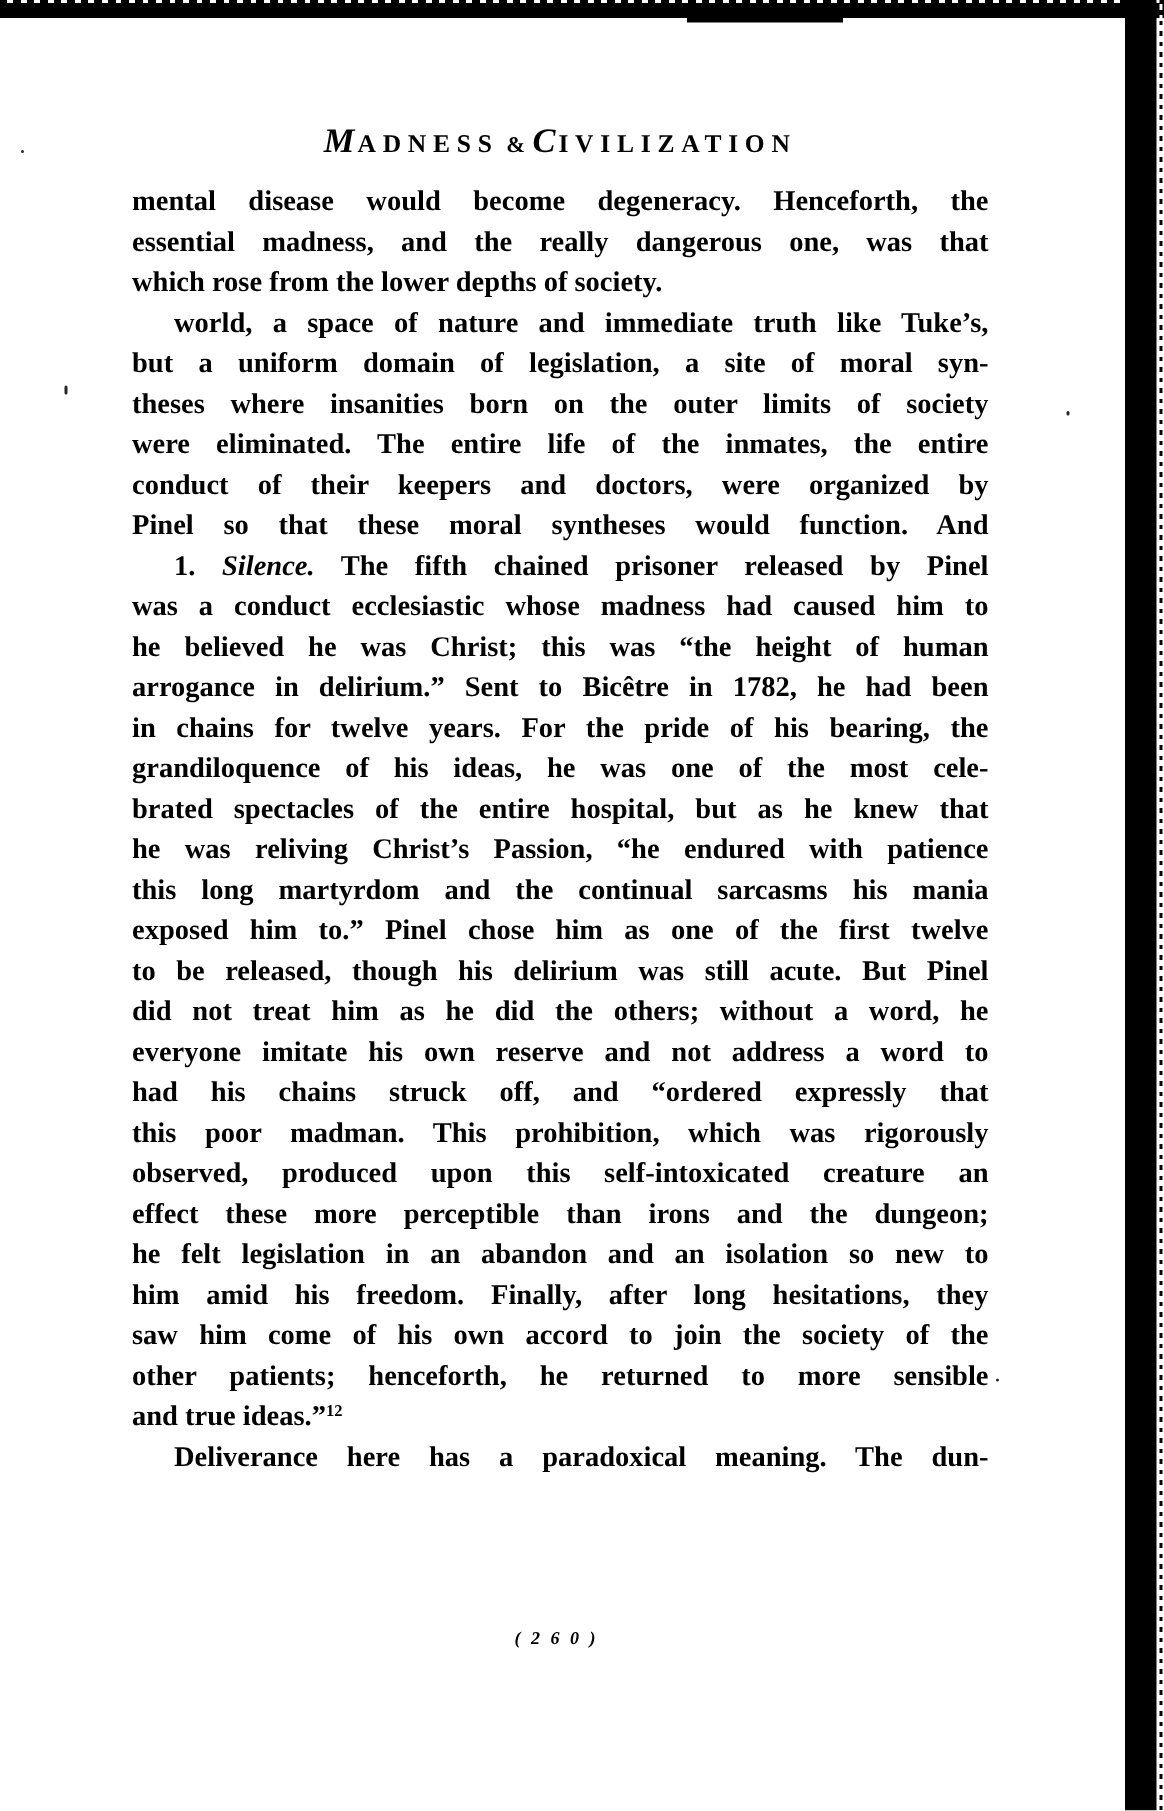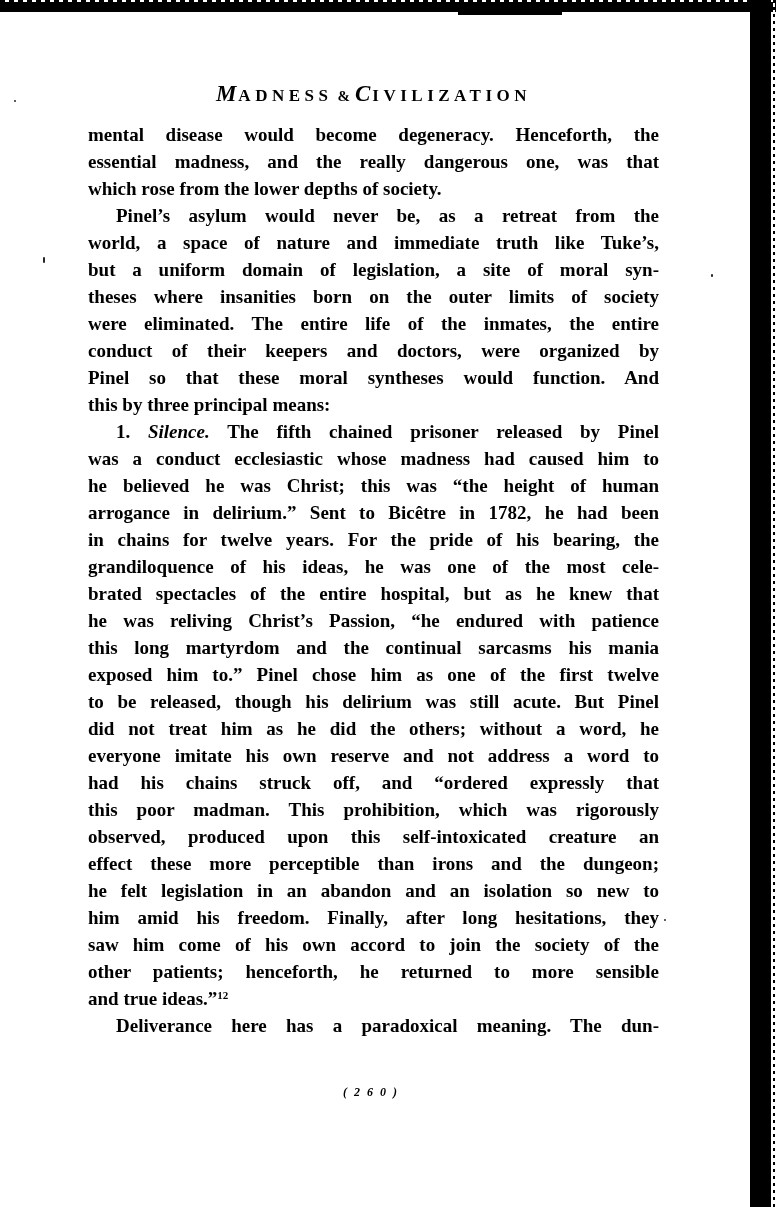--- a/index.html
+++ b/index.html
@@ -96,28 +96,26 @@
     <span class="hdr-init">M</span><span class="hdr-caps">ADNESS</span><span class="hdr-amp">&amp;</span><span class="hdr-init">C</span><span class="hdr-caps">IVILIZATION</span>
   </div>
 
   <div class="page-body">
       <div class="para">
         <div class="line"><span>mental disease would become degeneracy. Henceforth, the</span></div>
         <div class="line"><span>essential madness, and the really dangerous one, was that</span></div>
         <div class="line endline"><span>which rose from the lower depths of society.</span></div>
       </div>
       <div class="para indent">
-        <div class="line"><span>Pinel’s asylum would never be, as a retreat from the</span></div>
         <div class="line"><span>world, a space of nature and immediate truth like Tuke’s,</span></div>
         <div class="line"><span>but a uniform domain of legislation, a site of moral syn-</span></div>
         <div class="line"><span>theses where insanities born on the outer limits of society</span></div>
         <div class="line"><span>were eliminated. The entire life of the inmates, the entire</span></div>
         <div class="line"><span>conduct of their keepers and doctors, were organized by</span></div>
         <div class="line"><span>Pinel so that these moral syntheses would function. And</span></div>
-        <div class="line endline"><span>this by three principal means:</span></div>
       </div>
       <div class="para indent">
         <div class="line"><span>1. </span><em>Silence.</em><span> The fifth chained prisoner released by Pinel</span></div>
         <div class="line"><span>was a conduct ecclesiastic whose madness had caused him to</span></div>
         <div class="line"><span>he believed he was Christ; this was “the height of human</span></div>
         <div class="line"><span>arrogance in delirium.” Sent to Bicêtre in 1782, he had been</span></div>
         <div class="line"><span>in chains for twelve years. For the pride of his bearing, the</span></div>
         <div class="line"><span>grandiloquence of his ideas, he was one of the most cele-</span></div>
         <div class="line"><span>brated spectacles of the entire hospital, but as he knew that</span></div>
         <div class="line"><span>he was reliving Christ’s Passion, “he endured with patience</span></div>

